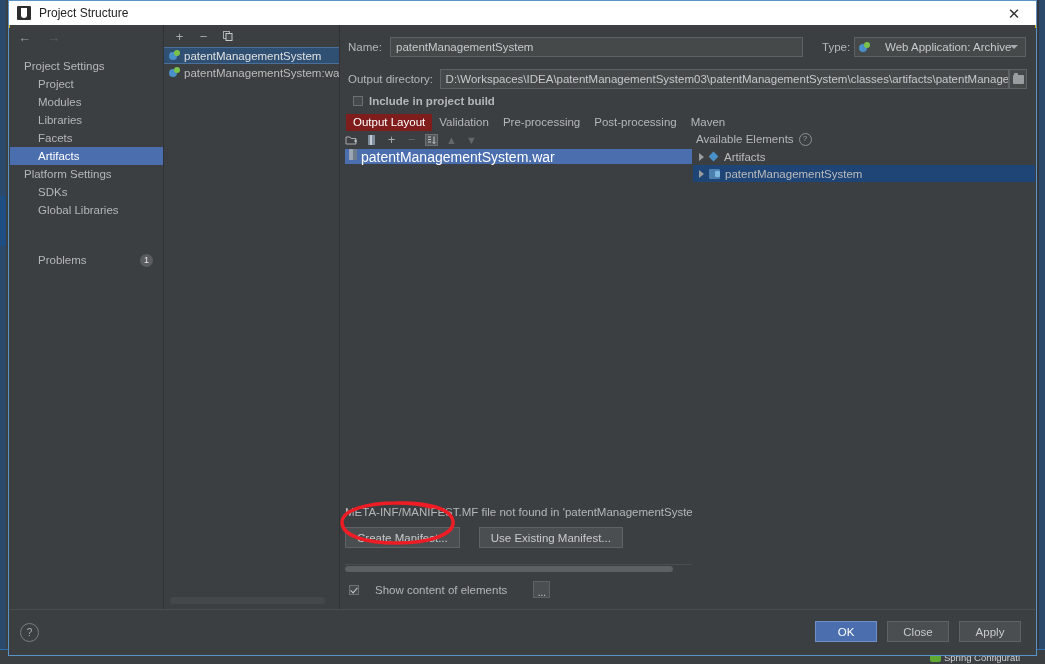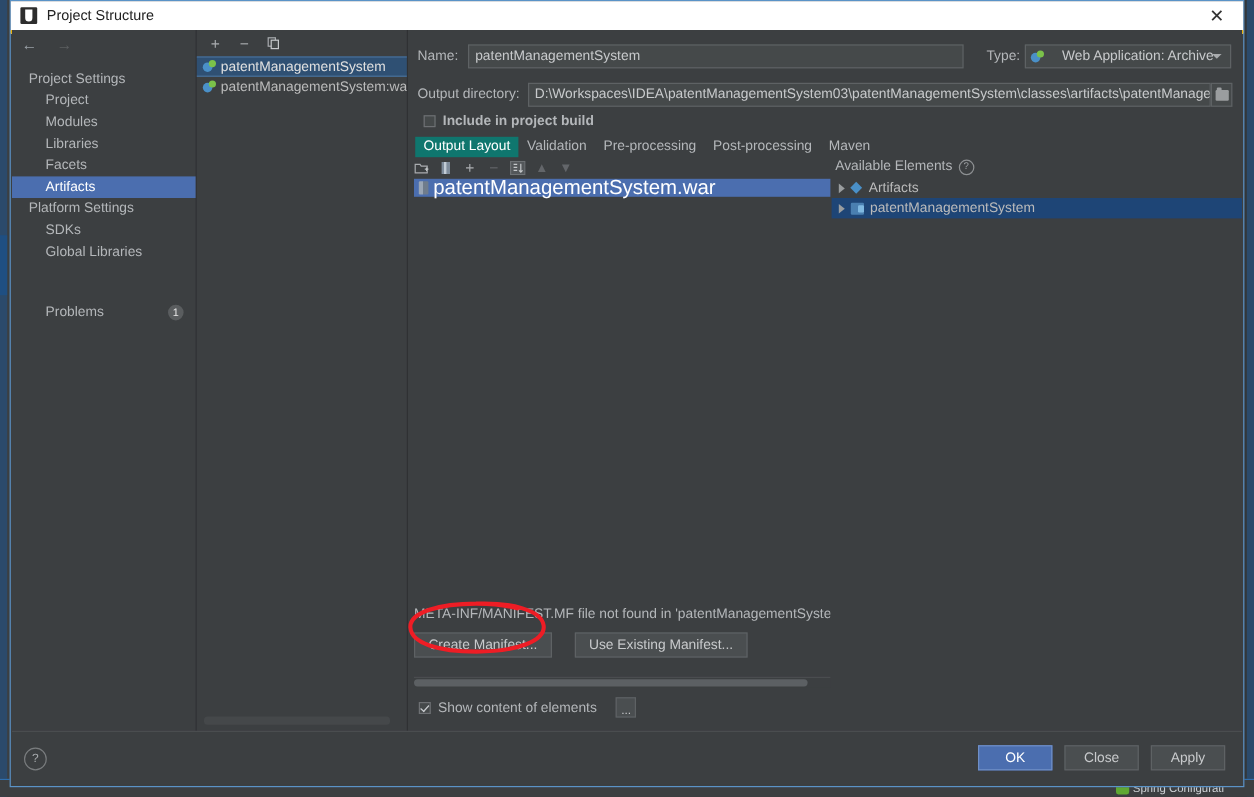--- a/index.html
+++ b/index.html
@@ -81,24 +81,24 @@
   .folder-ico{width:11px;height:9px;background:#9a9d9f;border-radius:1px;position:relative;}
   .folder-ico:after{content:"";position:absolute;left:1px;top:-2px;width:4px;height:2px;background:#9a9d9f;border-radius:1px 1px 0 0;}
 
   .chk{width:10px;height:10px;border:1px solid #6d7073;background:#45494a;box-sizing:border-box;flex:none;
     position:relative;}
   .chk.on:after{content:"";position:absolute;left:2px;top:0px;width:3px;height:6px;
     border:solid #c9cccf;border-width:0 1.5px 1.5px 0;transform:rotate(42deg);}
 
   .tabs{display:flex;align-items:flex-end;gap:0;height:17px;}
   .tab{padding:0 7px;height:17px;line-height:17px;font-size:11.5px;color:#b4b7ba;}
-  .tab.active{background:#0f766e;color:#ffffff;}
+  .tab.active{background:#7f1d1d;color:#ffffff;}
   .layout-toolbar{height:18px;display:flex;align-items:center;gap:7px;padding-left:5px;}
   .lt-ico{width:13px;height:12px;position:relative;}
-  .tree-row{height:15px;display:flex;align-items:center;gap:4px;padding-left:4px;font-size:17px;color:#bbbbbb;}
+  .tree-row{height:15px;display:flex;gap:4px;padding-left:4px;font-size:14px;color:#bbbbbb;}
   .tree-row.sel{background:#4b6eaf;color:#ffffff;}
   .jar-ico{width:8px;height:11px;flex:none;background:linear-gradient(90deg,#9aa6b5 0 45%,#6f7c8c 45% 100%);
     border-radius:1px;}
 
   .avail-hdr{display:flex;align-items:center;gap:5px;height:16px;font-size:11.5px;color:#b4b7ba;padding-left:3px;}
   .qmark{width:11px;height:11px;border:1px solid #8e9193;border-radius:50%;font-size:8px;line-height:9px;
     text-align:center;color:#9da0a3;}
   .av-row{height:17px;display:flex;align-items:center;gap:5px;padding-left:6px;font-size:11.5px;color:#bbbbbb;}
   .av-row.sel{background:#1e4576;}
   .tri{width:0;height:0;border-top:4px solid transparent;border-bottom:4px solid transparent;
@@ -285,21 +285,21 @@
               <span class="btn">
                 <span>Use Existing Manifest...</span>
               </span>
             </div>
           </div>
 
           <div class="hscroll" style="position:absolute;left:0;bottom:37px;right:0;">
             <div class="thumb" style="width:328px"></div>
           </div>
 
-          <div style="position:absolute;left:4px;bottom:12px;display:flex;align-items:center;gap:6px;">
+          <div style="position:absolute;left:4px;bottom:12px;display:flex;align-items:center;gap:16px;">
             <span class="chk on"></span>
             <span class="lbl">Show content of elements</span>
             <span class="dots-btn" style="margin-left:10px;">...</span>
           </div>
         </div>
 
         <div style="position:absolute;left:353px;top:0;right:0;bottom:0;">
           <div class="avail-hdr">
             <span>Available Elements</span>
             <span class="qmark">?</span>

